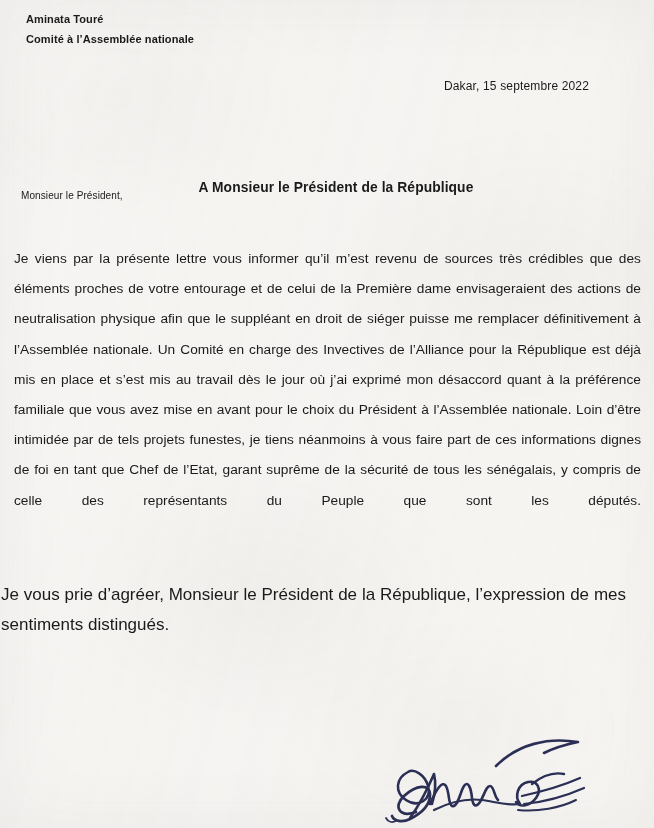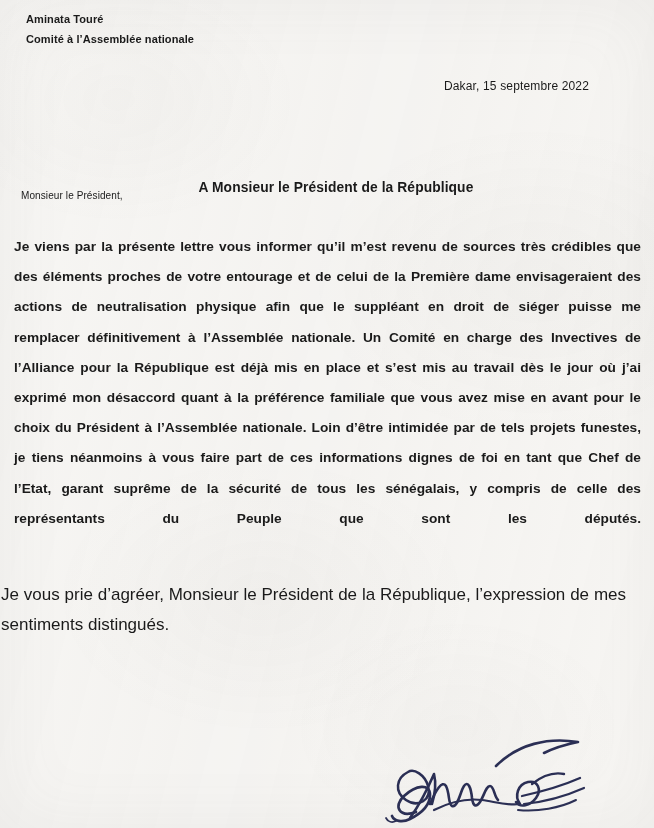--- a/index.html
+++ b/index.html
@@ -77,23 +77,22 @@
     position: absolute;
     left: 21px;
     top: 190px;
     font-size: 10px;
     letter-spacing: 0.1px;
   }
 
   .body-block {
     position: absolute;
     left: 14px;
-    top: 232px;
+    top: 244px;
     width: 627px;
-    font-weight: bold;
   }
   .para {
     font-size: 13.7px;
     line-height: 30.2px;
     text-align: justify;
     text-justify: inter-word;
     letter-spacing: 0.02px;
     word-spacing: 0.2px;
     margin: 0;
   }

